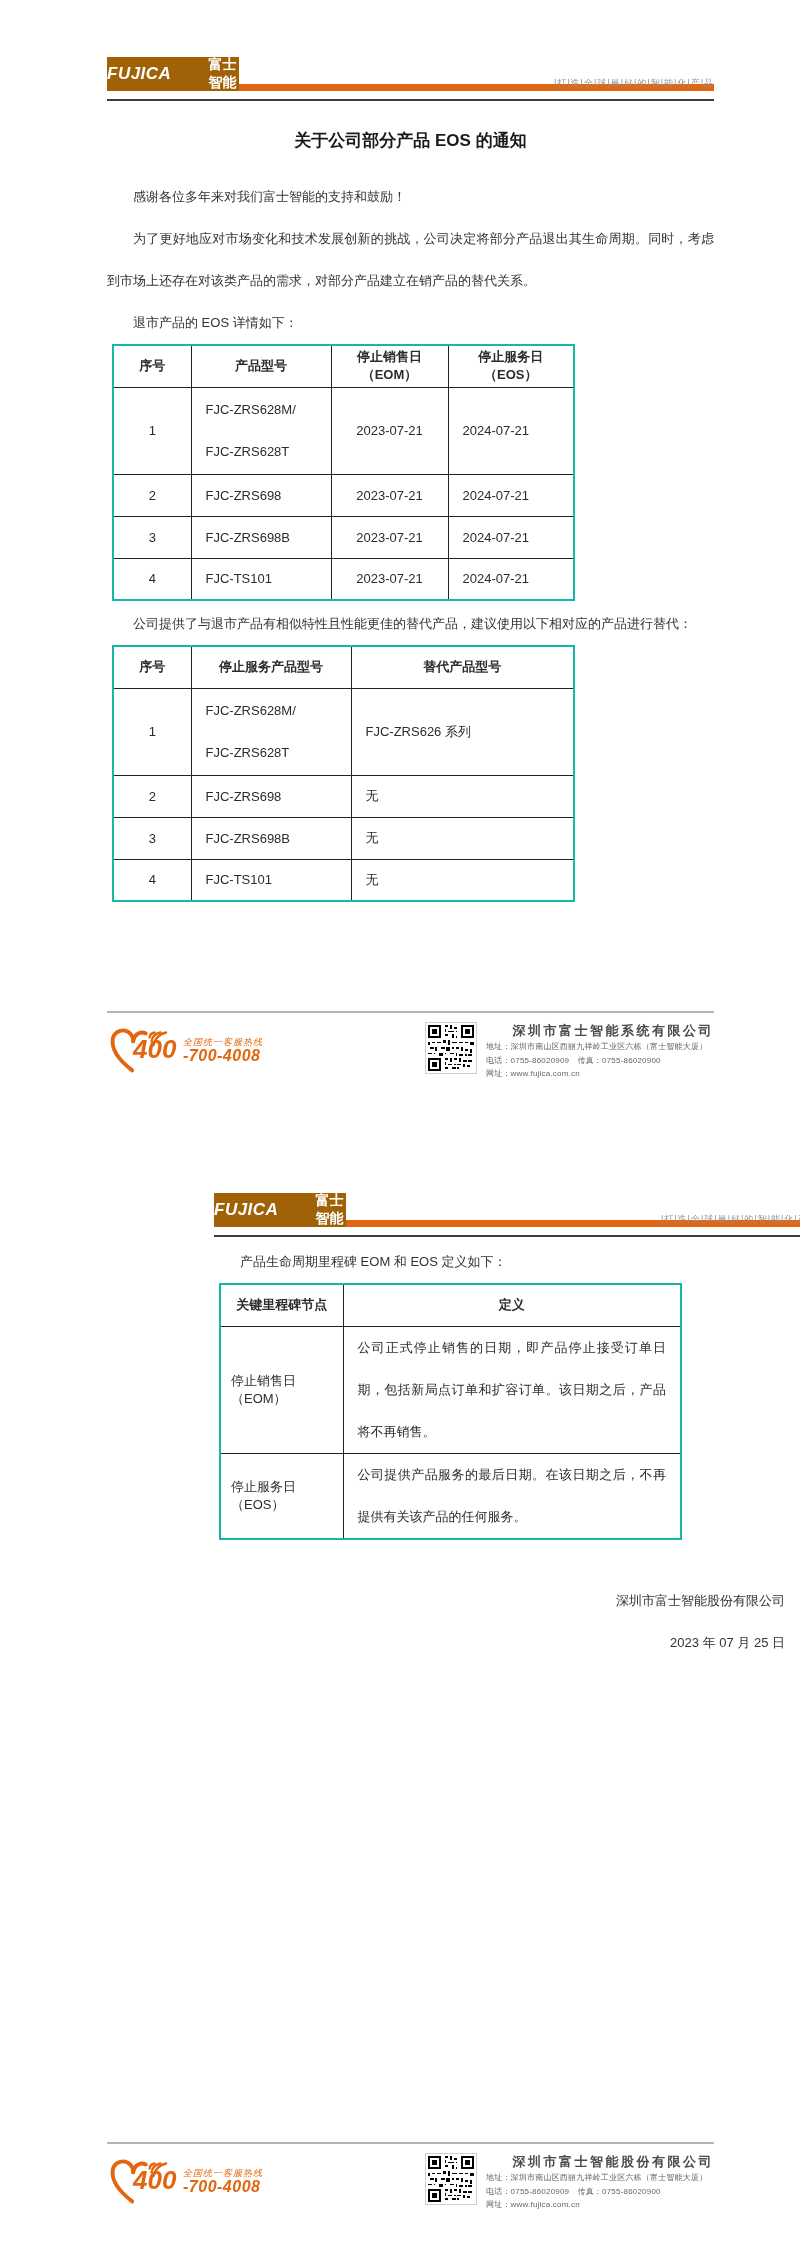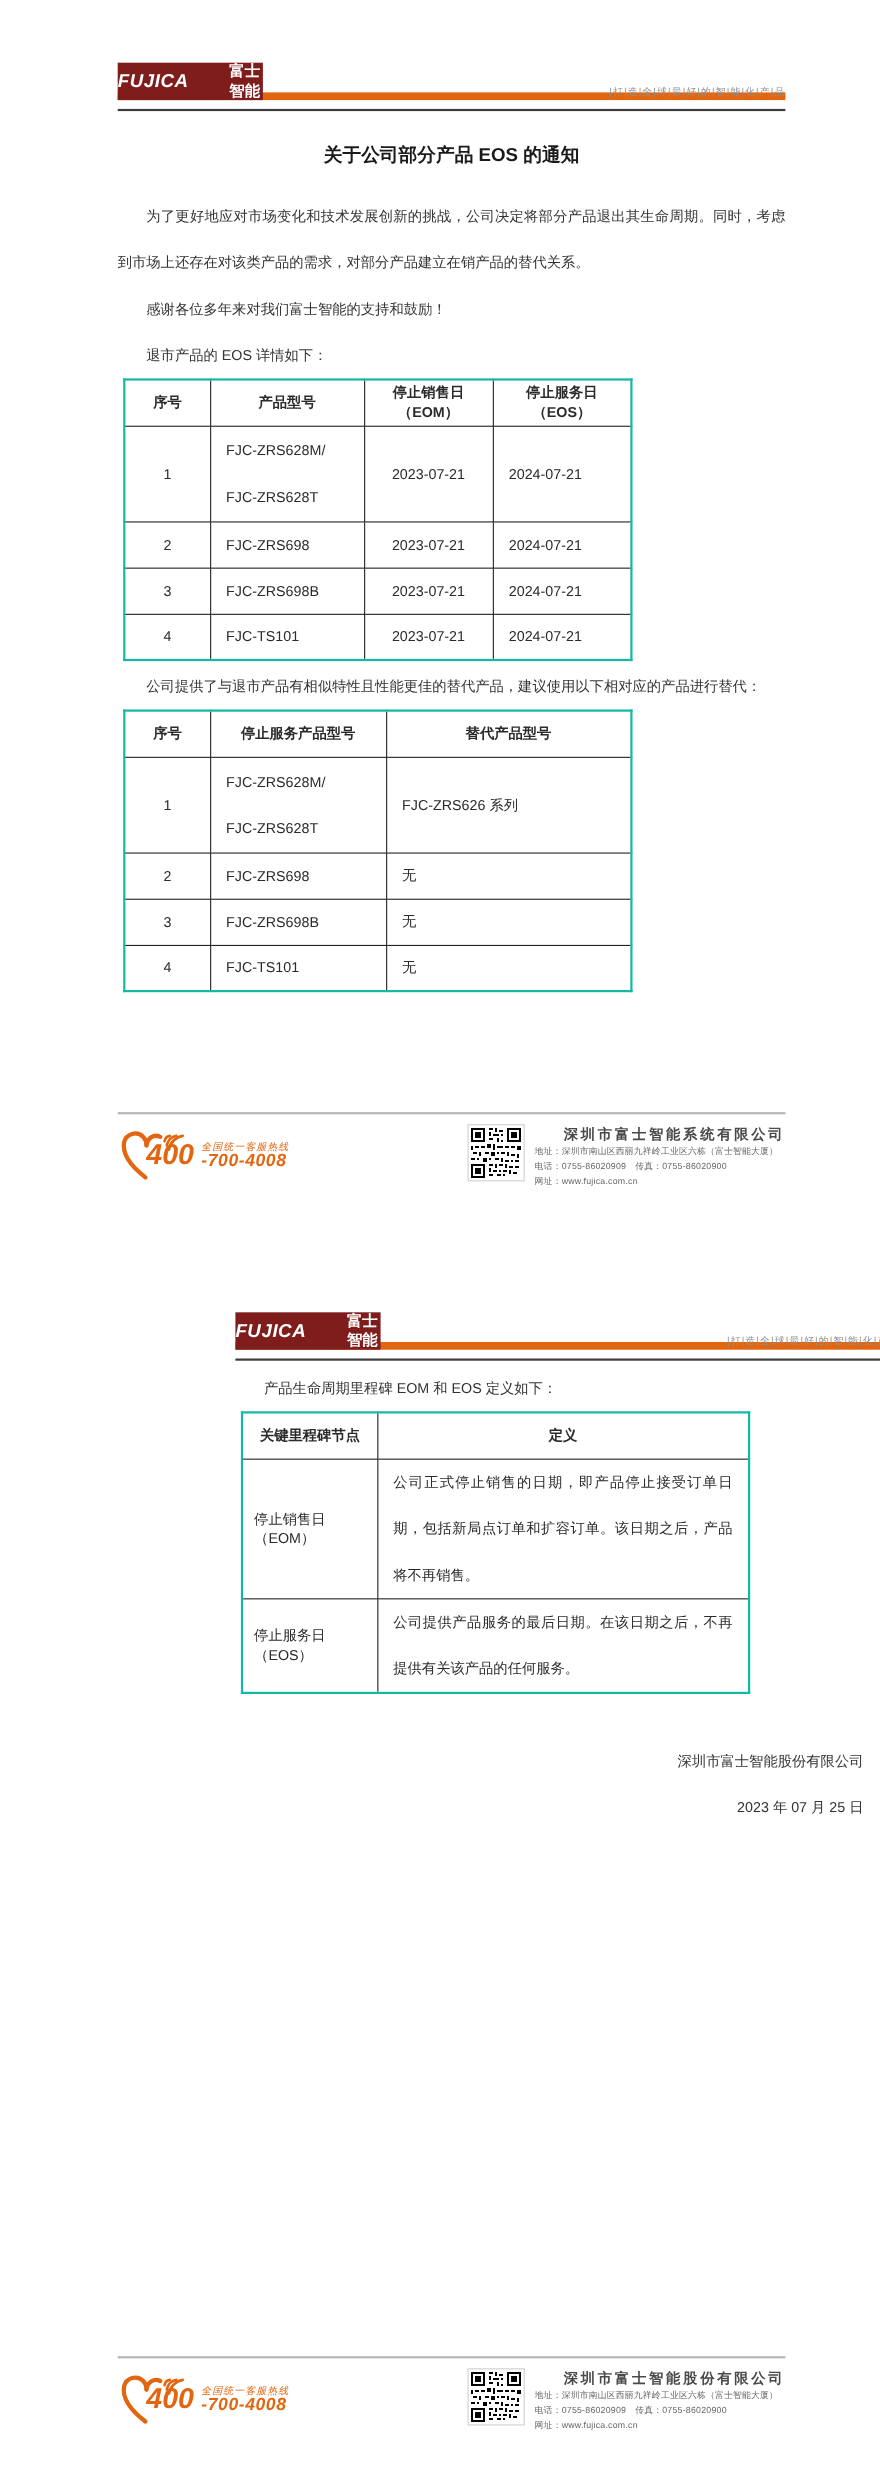--- a/index.html
+++ b/index.html
@@ -8,21 +8,21 @@
     position:relative; width:800px; height:2263px; overflow:hidden;
     background:#fff; font-family:"Liberation Sans","DejaVu Sans",sans-serif;
     color:#333;
   }
   .content { position:relative; margin-left:107px; width:607px; }
 
   
   .page-header { position:relative; height:34px; margin-top:57px; }
   .header-stripe { position:absolute; left:0; right:0; bottom:0; height:7px; background:#E2660F; }
   .logo-box {
-    position:absolute; left:0; bottom:0; width:132px; height:34px; background:#7f1d1d;
+    position:absolute; left:0; bottom:0; width:132px; height:34px; background:#a16207;
     color:#fff; display:flex; align-items:center; justify-content:flex-end; gap:5px;
   }
   .logo-en { font-size:17px; font-weight:bold; font-style:italic; letter-spacing:.5px; }
   .logo-cn { font-size:14px; font-weight:bold;margin-left:32px; }
   .slogan { position:absolute; right:0; bottom:1px; font-size:9px; color:#8f8f8f; letter-spacing:1px; white-space:nowrap; }
   .header-rule { border:none; border-top:2px solid #3c3c3c; margin:8px 0 0 0; }
 
   
   .doc-title { text-align:center; font-size:17px; font-weight:bold; color:#1a1a1a; margin-top:28px; }
   .doc-text { margin-top:24px; }
@@ -76,22 +76,22 @@
         <span class="logo-en">FUJICA</span>
         <span class="logo-cn">富士智能</span>
       </div>
       <div class="slogan">|打|造|全|球|最|好|的|智|能|化|产|品</div>
     </div>
     <hr class="header-rule">
 
     <div class="doc-title">关于公司部分产品 EOS 的通知</div>
 
     <div class="doc-text">
+      <p class="indent">感谢各位多年来对我们富士智能的支持和鼓励！</p>
       <p class="indent">为了更好地应对市场变化和技术发展创新的挑战，公司决定将部分产品退出其生命周期。同时，考虑到市场上还存在对该类产品的需求，对部分产品建立在销产品的替代关系。</p>
-      <p class="indent">感谢各位多年来对我们富士智能的支持和鼓励！</p>
       <p class="indent">退市产品的 EOS 详情如下：</p>
     </div>
 
     <table class="tbl">
       <colgroup>
           <col style="width:78px">
           <col style="width:140px">
           <col style="width:117px">
           <col style="width:126px">
         </colgroup>

